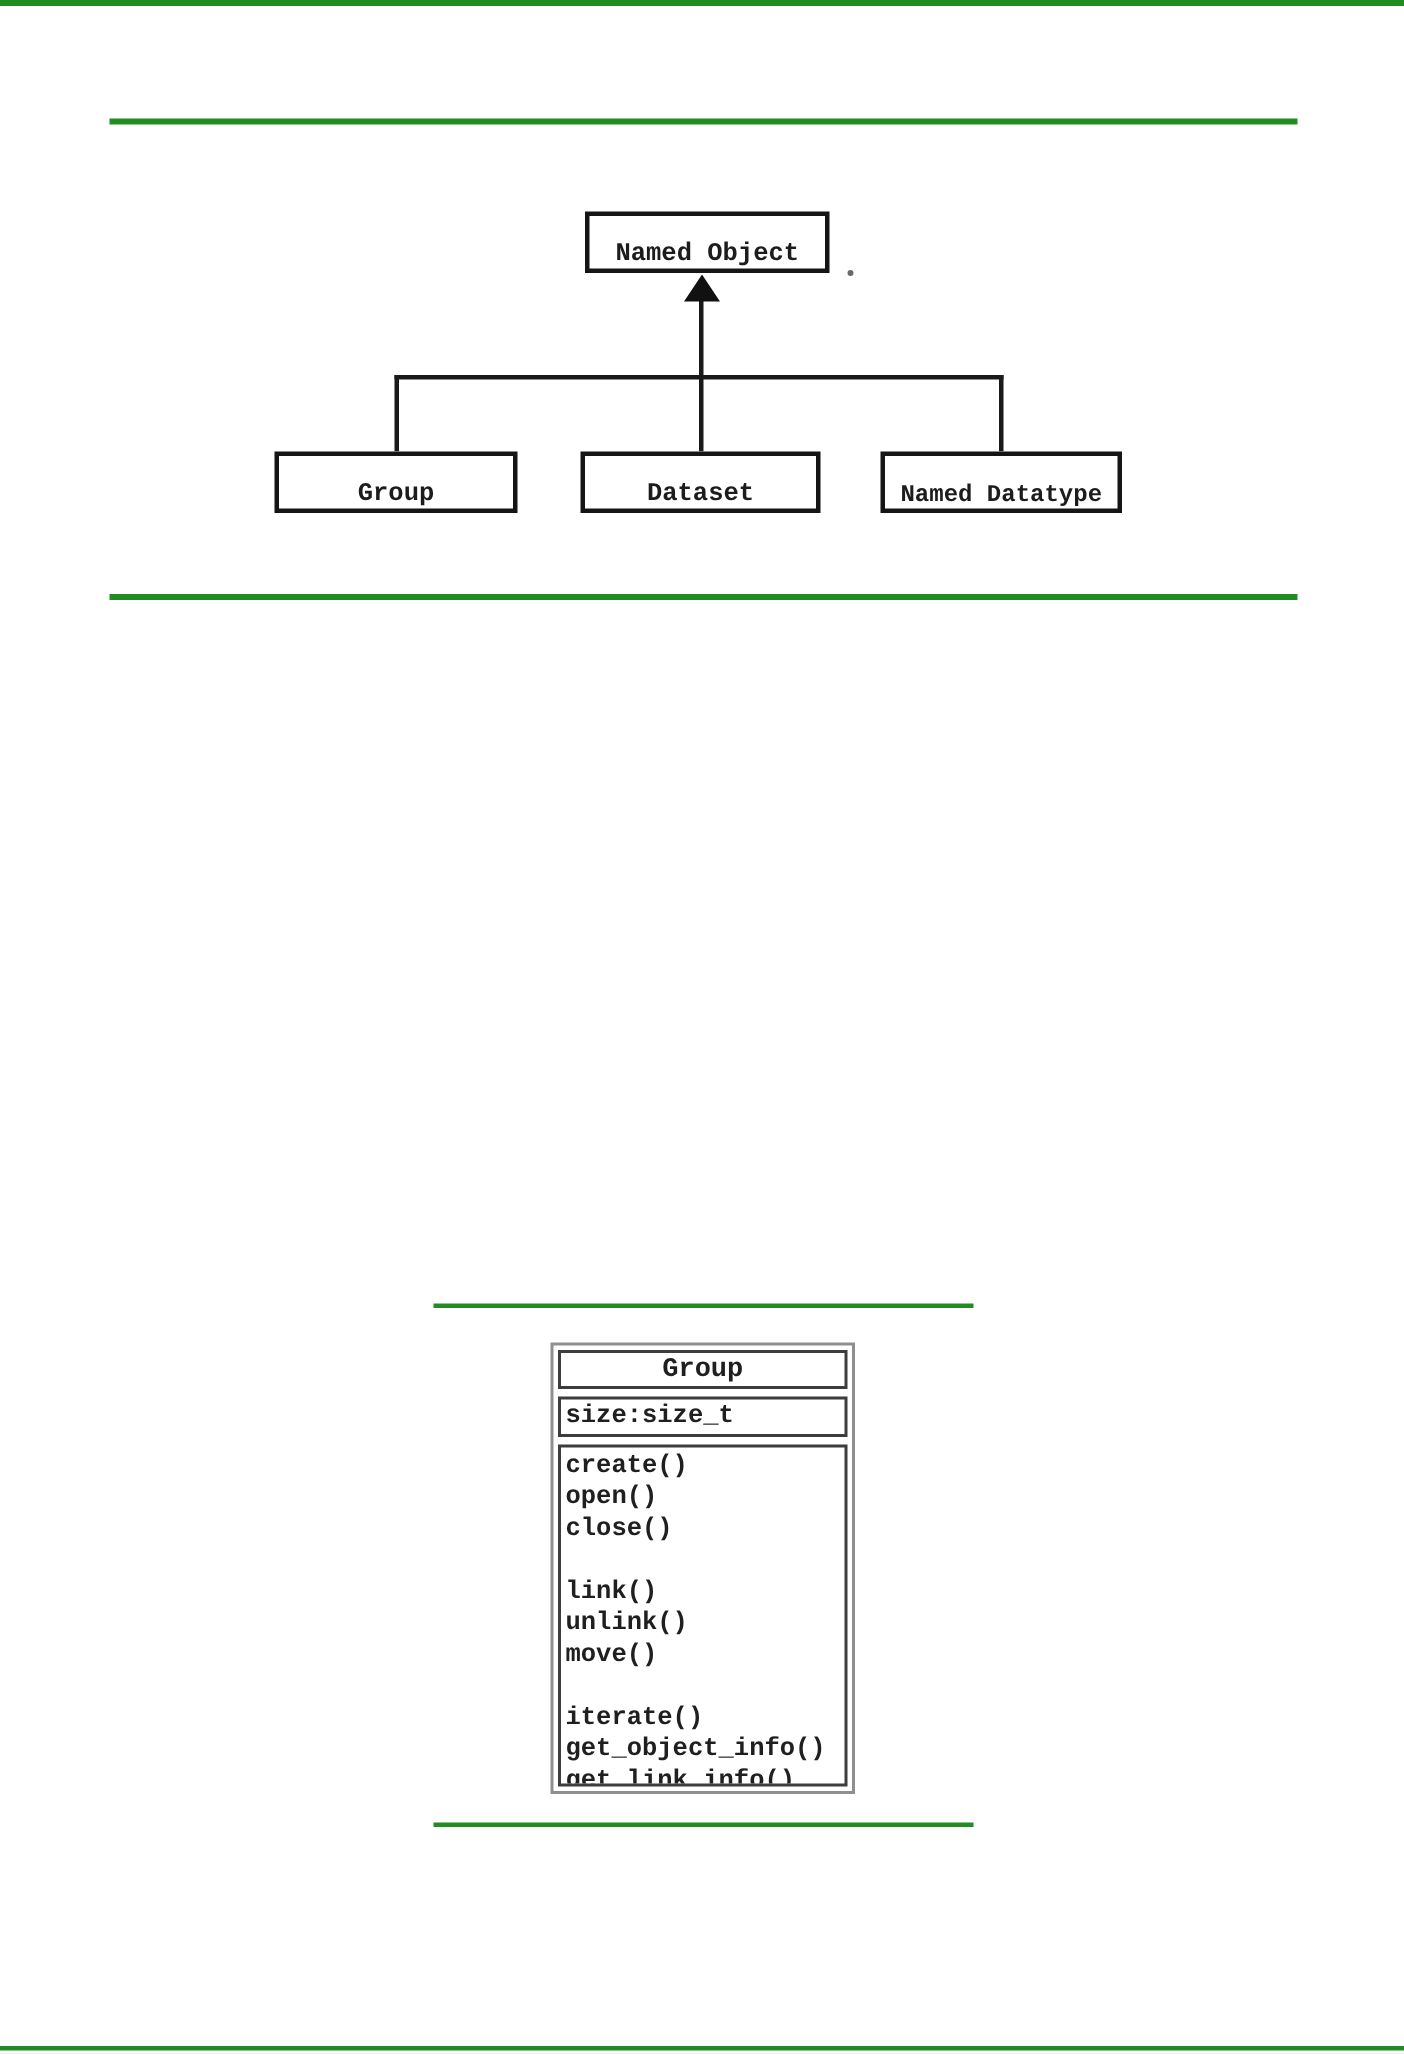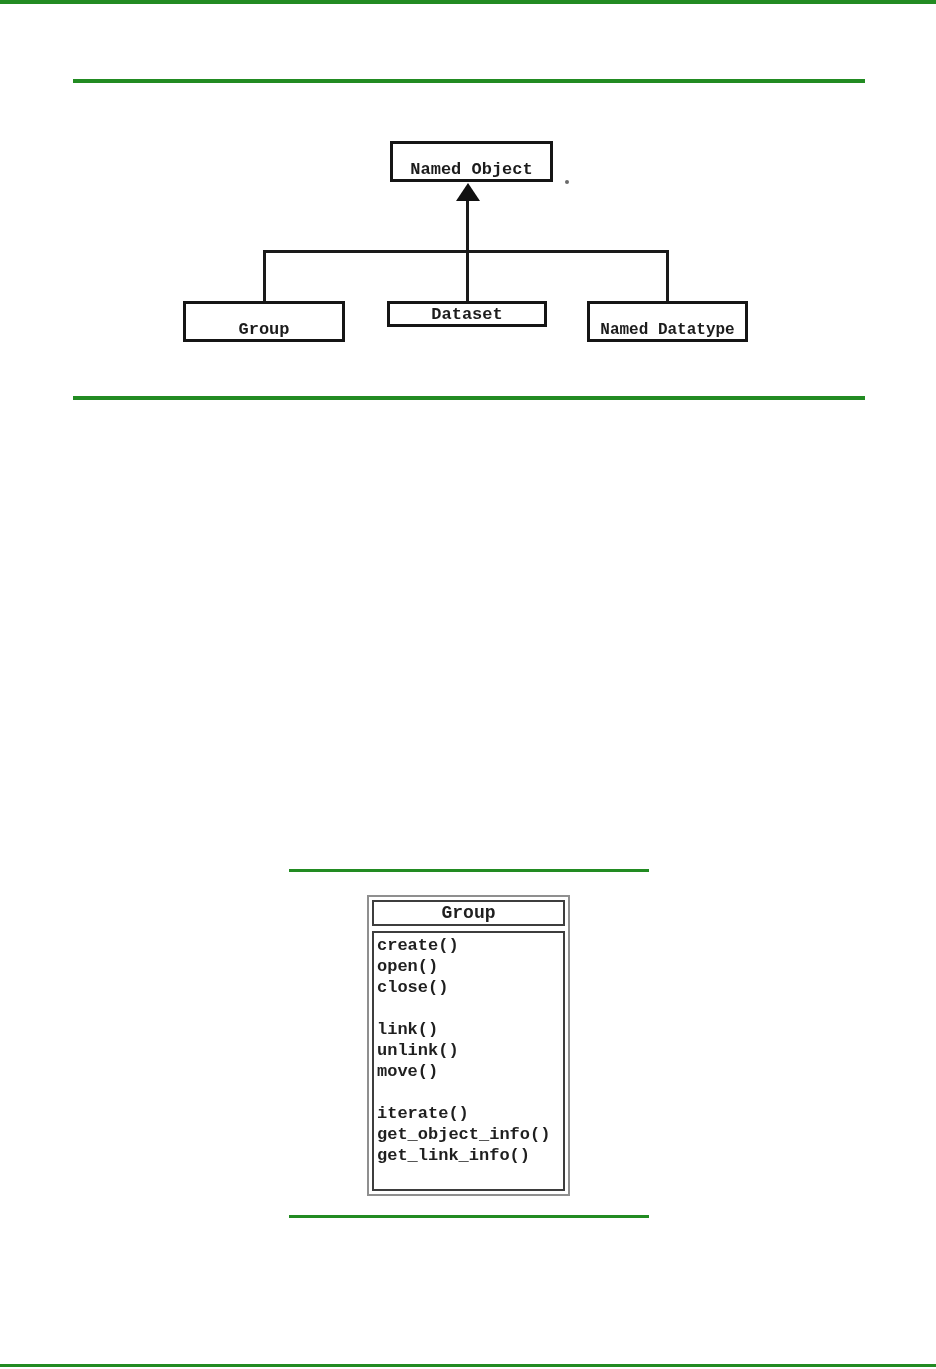--- a/index.html
+++ b/index.html
@@ -31,21 +31,21 @@
     display: flex;
     align-items: flex-end;
     justify-content: center;
     font-weight: bold;
     font-size: 17px;
     color: #1c1c1c;
     white-space: nowrap;
   }
   .box-named-object   { left: 390px; top: 141px; width: 163px; height: 41px; }
   .box-group          { left: 183px; top: 301px; width: 162px; height: 41px; }
-  .box-dataset        { left: 387px; top: 301px; width: 160px; height: 26px; }
+  .box-dataset        { left: 387px; top: 301px; width: 160px; height: 41px; }
   .box-named-datatype { left: 587px; top: 301px; width: 161px; height: 41px; font-size: 16px; }
 
   .conn { position: absolute; background: #1a1a1a; }
   .arrow-shaft   { left: 466px; top: 199px; width: 3px; height: 102px; }
   .h-connector   { left: 263px; top: 250px; width: 406px; height: 3px; }
   .v-drop-left   { left: 263px; top: 250px; width: 3px; height: 51px; }
   .v-drop-right  { left: 666px; top: 250px; width: 3px; height: 51px; }
 
   .arrow-head {
     position: absolute;
@@ -141,20 +141,23 @@
   </div>
 
   <div class="green-rule rule-div2"></div>
 
   <div class="green-rule rule-fig-top"></div>
 
   <div class="uml-box">
     <div class="uml-cell uml-header">
       <span>Group</span>
     </div>
+    <div class="uml-cell uml-attrs">
+      <span>size:size_t</span>
+    </div>
     <div class="uml-cell uml-methods">
       <div class="uml-method-line">create()</div>
       <div class="uml-method-line">open()</div>
       <div class="uml-method-line">close()</div>
       <div class="uml-blank-line"></div>
       <div class="uml-method-line">link()</div>
       <div class="uml-method-line">unlink()</div>
       <div class="uml-method-line">move()</div>
       <div class="uml-blank-line"></div>
       <div class="uml-method-line">iterate()</div>

